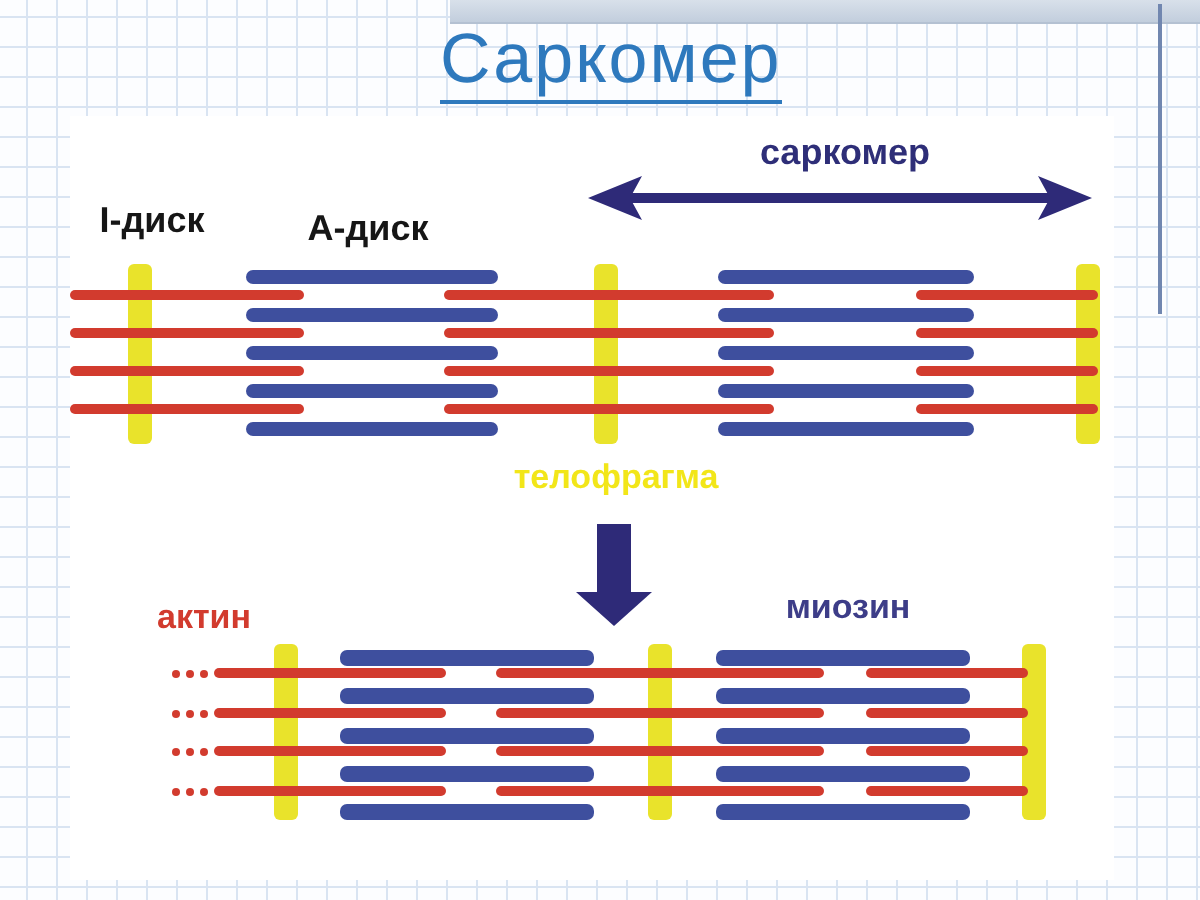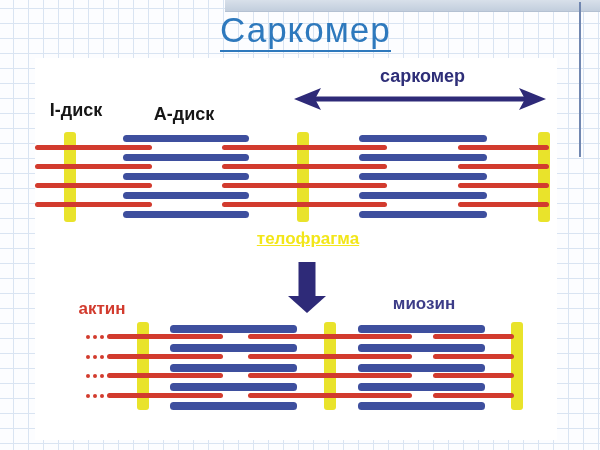--- a/index.html
+++ b/index.html
@@ -32,21 +32,21 @@
     position:absolute;left:35px;top:58px;width:522px;height:382px;
     background:#ffffff;z-index:1;
   }
   .label{
     position:absolute;font-weight:bold;text-align:center;z-index:4;
     white-space:nowrap;
   }
   .lbl-span{left:360px;top:66px;width:125px;font-size:18px;color:var(--span-text);}
   .lbl-idisk{left:42px;top:100px;width:68px;font-size:18px;color:var(--ink);}
   .lbl-adisk{left:144px;top:104px;width:80px;font-size:18px;color:var(--ink);}
-  .lbl-telo{left:243px;top:229px;width:130px;font-size:17px;color:var(--telophragma-text);text-decoration:underline;}
+  .lbl-telo{left:243px;top:229px;width:130px;font-size:17px;color:var(--telophragma-text);}
   .lbl-aktin{left:72px;top:299px;width:60px;font-size:17px;color:var(--actin-text);}
   .lbl-miozin{left:386px;top:294px;width:76px;font-size:17px;color:var(--myosin-text);}
   .span-arrow{position:absolute;left:294px;top:87px;z-index:4;color:var(--arrow);}
   .down-arrow{position:absolute;left:288px;top:262px;z-index:4;color:var(--arrow);}
   #filaments{position:absolute;left:0;top:0;width:600px;height:450px;z-index:3;}
   .f{position:absolute;}
   .zdisc{background:var(--z-disc);border-radius:3px;z-index:1;}
   .myosin{background:var(--myosin);border-radius:3.5px;z-index:2;}
   .actin{background:var(--actin);border-radius:2.5px;z-index:3;}
   .dot{background:var(--actin);border-radius:50%;z-index:3;}

